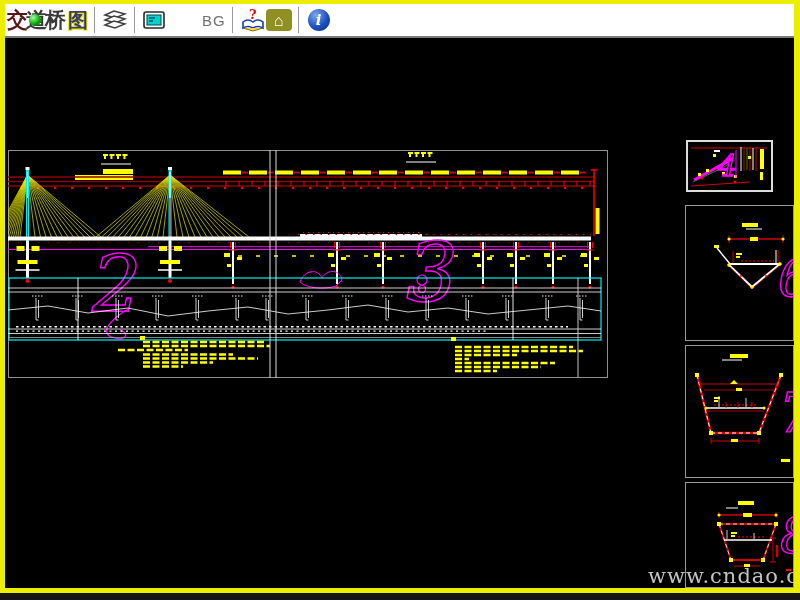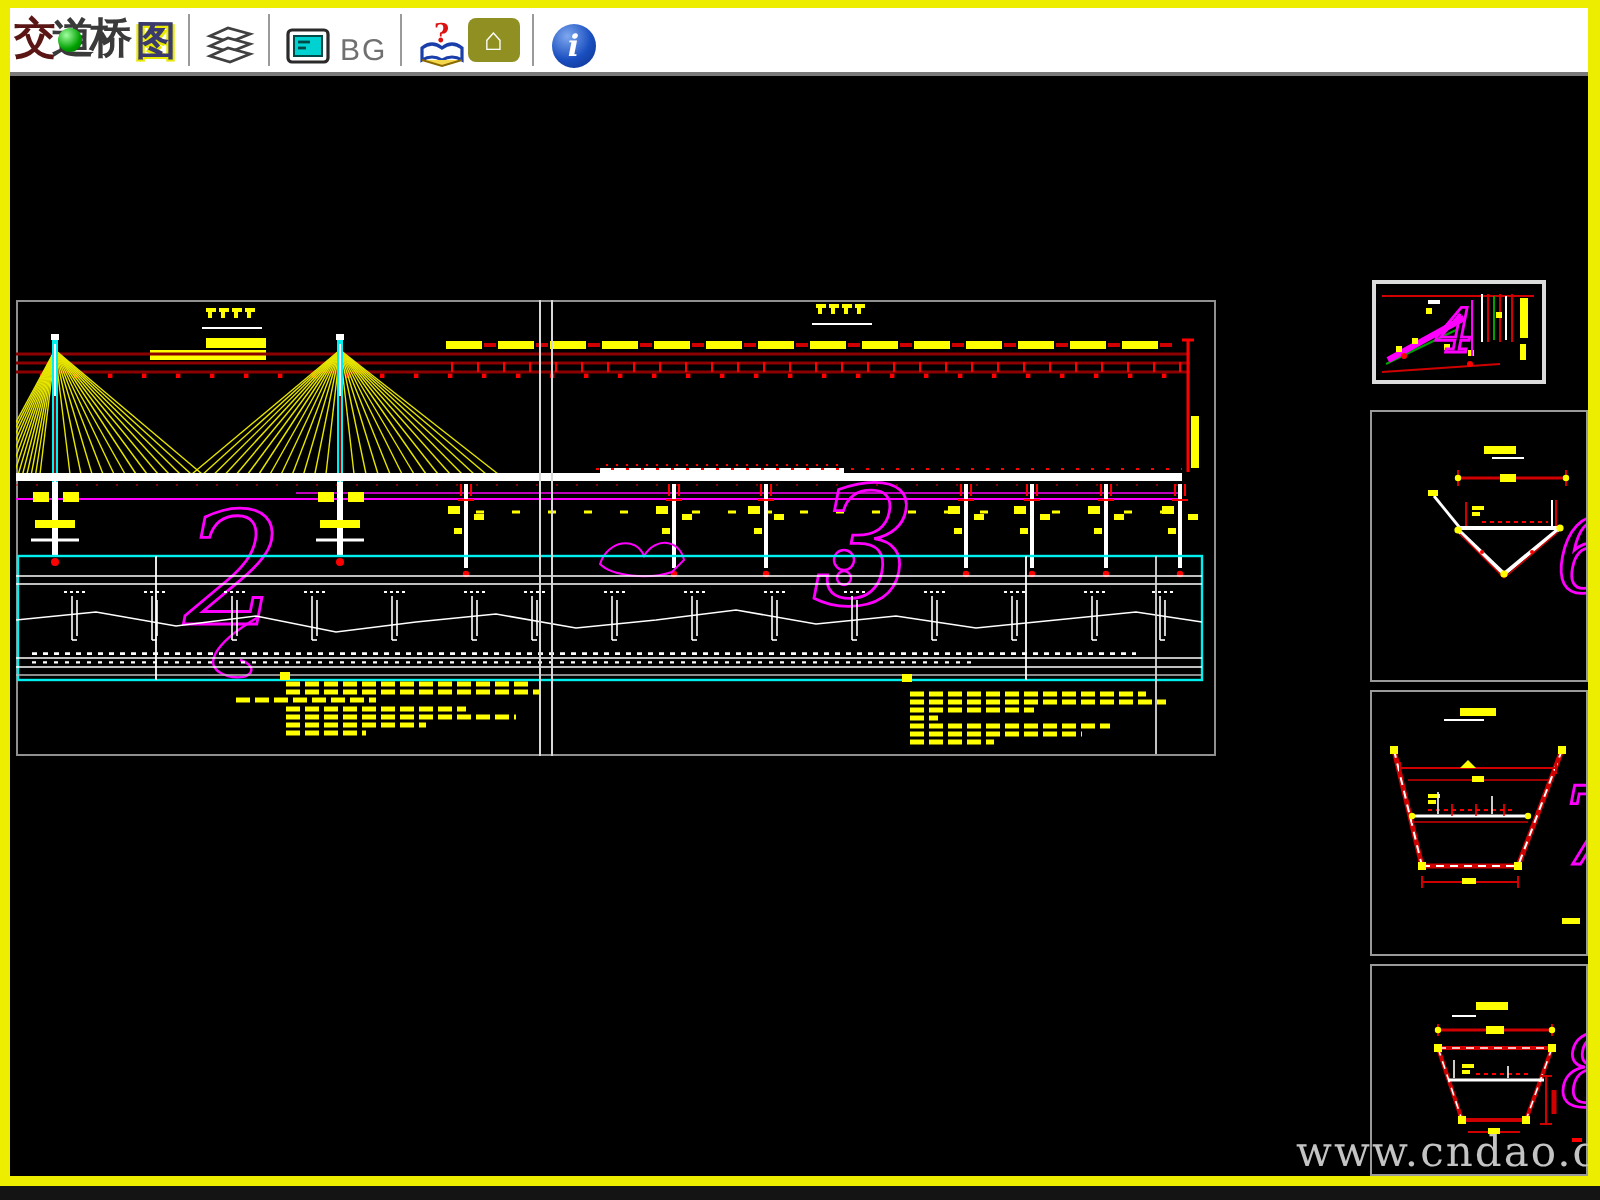--- a/index.html
+++ b/index.html
@@ -10,21 +10,21 @@
   .b-left{position:absolute;left:0;top:0;width:5px;height:593px;background:#eded00;z-index:9;}
   .b-right{position:absolute;right:0;top:0;width:6px;height:593px;background:#eded00;z-index:9;}
   .b-bottom{position:absolute;left:0;top:588px;width:800px;height:5px;background:#eded00;z-index:9;}
   .b-under{position:absolute;left:0;top:593px;width:800px;height:7px;background:#141414;z-index:9;}
 
   
   .toolbar{position:absolute;left:5px;top:4px;width:789px;height:34px;background:#ffffff;
            border-bottom:2px solid #7a7a7a;display:flex;align-items:center;padding-left:2px;
            box-sizing:border-box;z-index:5;}
   .tb-sep{width:0;height:26px;border-left:1px solid #9a9a9a;border-right:1px solid #ffffff;margin:0 6px;}
-  .tb-btn{display:flex;align-items:flex-end;justify-content:center;height:28px;min-width:26px;cursor:default;}
+  .tb-btn{display:flex;align-items:center;justify-content:center;height:28px;min-width:26px;cursor:default;gap:32px;}
   .logo{display:flex;align-items:center;height:30px;}
   .logo-ch{font-size:21px;font-weight:bold;color:#3a3a3a;letter-spacing:-2px;line-height:30px;}
   .logo-ch1{color:#5a1515;}
   .logo-dao{position:relative;display:inline-block;}
   .logo-ball{position:absolute;left:3px;top:9px;width:12px;height:12px;border-radius:50%;
              background:radial-gradient(circle at 35% 30%,#a0ffa0,#00a000 60%,#006000);}
   .logo-badge{position:relative;font-size:20px;font-weight:bold;color:#3a3a6e;margin-left:4px;
               text-shadow:1px 1px 0 #e8e800,-1px 1px 0 #e8e800;}
   .bg-label{font-size:15px;color:#707070;letter-spacing:1px;margin-left:4px;}
   .home-btn{width:24px;height:22px;background:#8f8f22;border-radius:4px;color:#ffffff;

